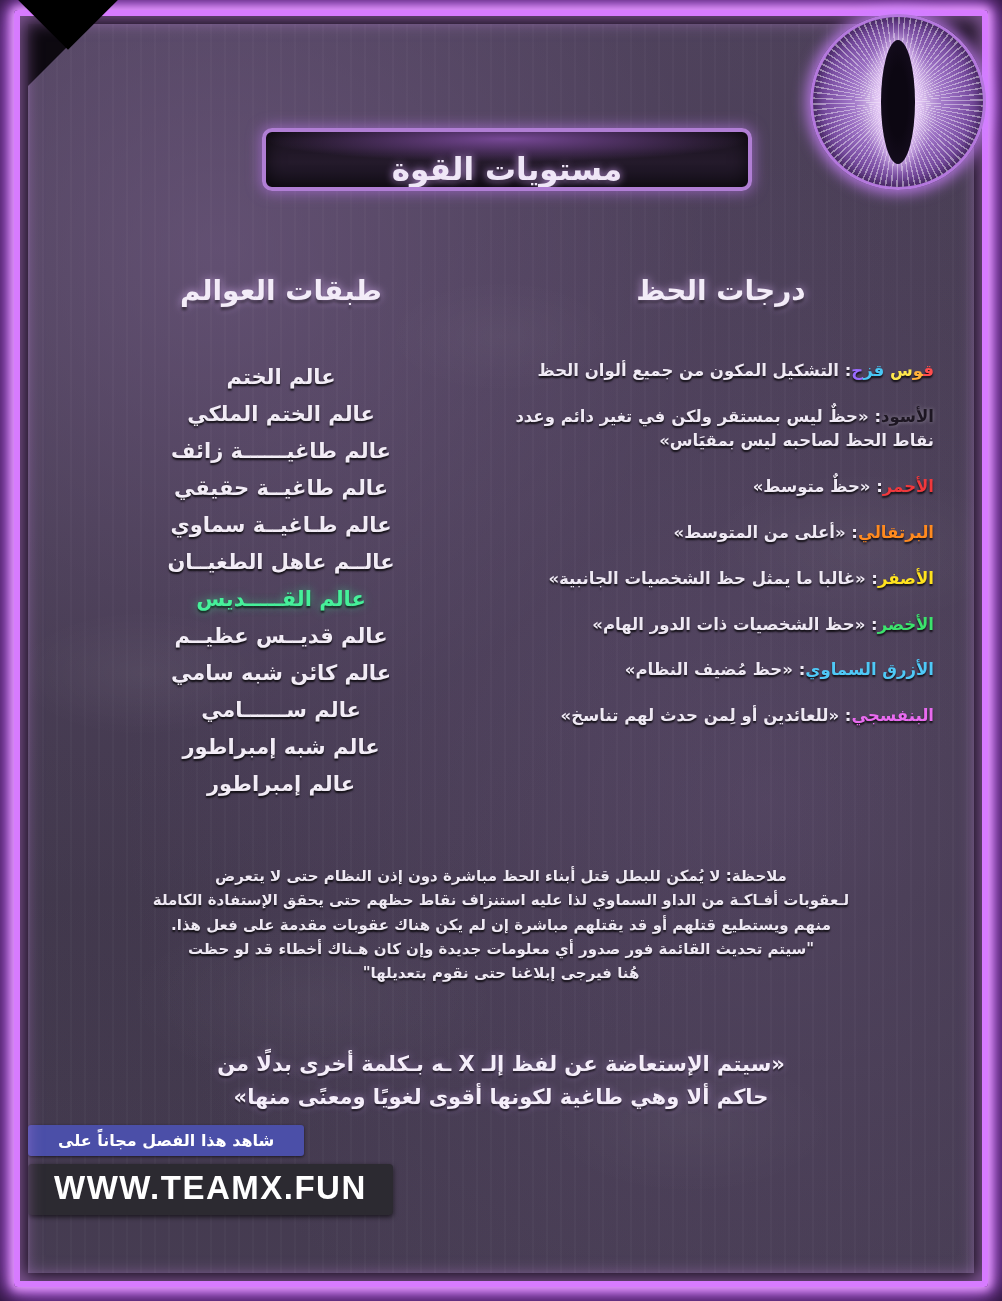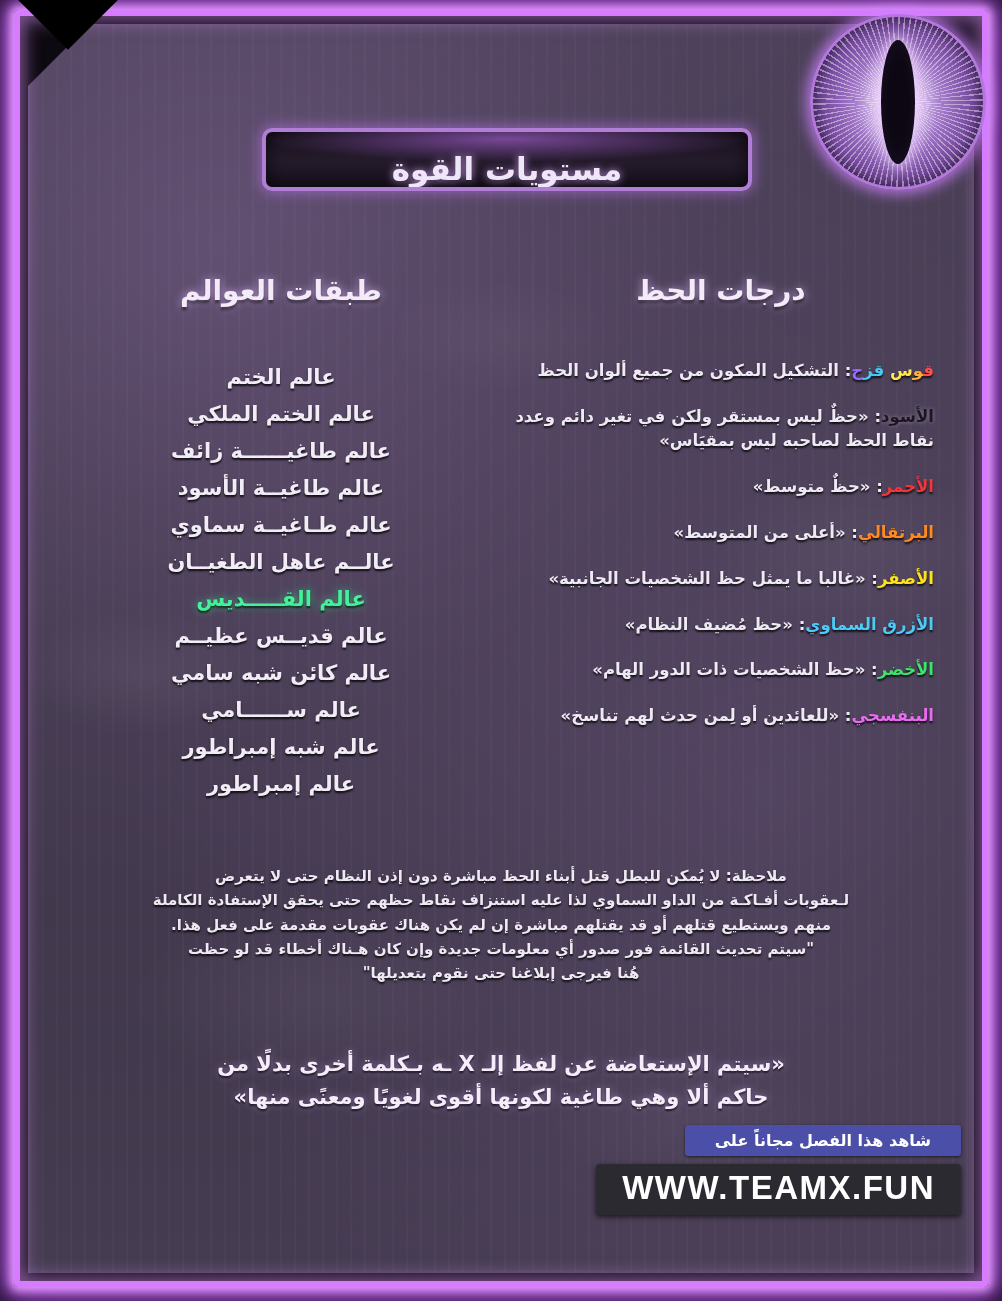--- a/index.html
+++ b/index.html
@@ -230,21 +230,21 @@
     line-height: 1.55;
     color: #f5eefa;
     text-shadow: 0 0 8px rgba(215,170,255,0.45), 0 2px 2px rgba(0,0,0,0.85);
     z-index: 5;
   }
 
   
   .footer {
     position: absolute;
     left: 0; right: 13px; bottom: 58px;
-    text-align: right;
+    text-align: left;
     z-index: 9;
   }
   .watch-pill {
     display: inline-block;
     background: #4b4fa8;
     color: #ffffff;
     font-size: 16px;
     font-weight: bold;
     padding: 6px 30px;
     border-radius: 3px;
@@ -293,41 +293,41 @@
 
           <div class="luck">
             <span class="lbl c-orange">البرتقالي</span><span class="desc">: «أعلى من المتوسط»</span>
           </div>
 
           <div class="luck">
             <span class="lbl c-yellow">الأصفر</span><span class="desc">: «غالبا ما يمثل حظ الشخصيات الجانبية»</span>
           </div>
 
           <div class="luck">
+            <span class="lbl c-green">الأخضر</span><span class="desc">: «حظ الشخصيات ذات الدور الهام»</span>
+          </div>
+
+          <div class="luck">
             <span class="lbl c-sky">الأزرق السماوي</span><span class="desc">: «حظ مُضيف النظام»</span>
-          </div>
-
-          <div class="luck">
-            <span class="lbl c-green">الأخضر</span><span class="desc">: «حظ الشخصيات ذات الدور الهام»</span>
           </div>
 
           <div class="luck">
             <span class="lbl c-violet">البنفسجي</span><span class="desc">: «للعائدين أو لِمن حدث لهم تناسخ»</span>
           </div>
 
         </div>
       </div>
 
       <div class="col">
         <div class="col-head">طبقات العوالم</div>
         <div class="worlds">
           <div class="world">عالم الختم</div>
           <div class="world">عالم الختم الملكي</div>
           <div class="world">عالم طاغيــــــة زائف</div>
-          <div class="world">عالم طاغيــة الأسود</div>
+          <div class="world">عالم طاغيــة حقيقي</div>
           <div class="world">عالم طـاغيــة سماوي</div>
           <div class="world">عالــم عاهل الطغيــان</div>
           <div class="world highlight">عالم القـــــديس</div>
           <div class="world">عالم قديــس عظيــم</div>
           <div class="world">عالم كائن شبه سامي</div>
           <div class="world">عالم ســــــامي</div>
           <div class="world">عالم شبه إمبراطور</div>
           <div class="world">عالم إمبراطور</div>
         </div>
       </div>

